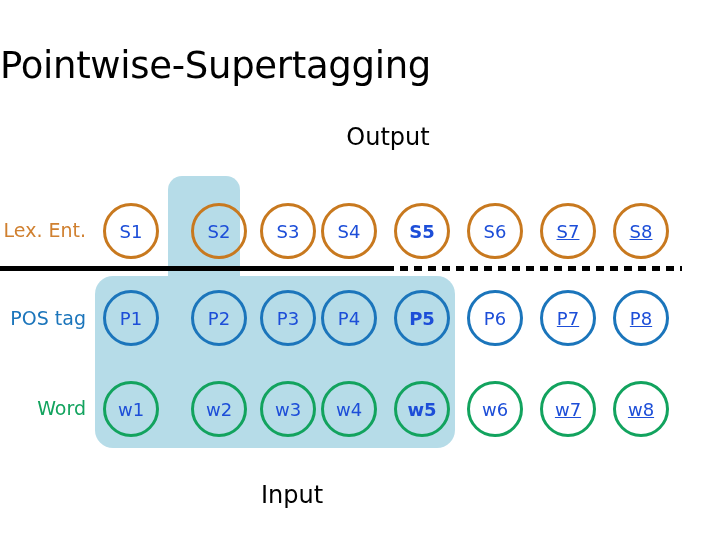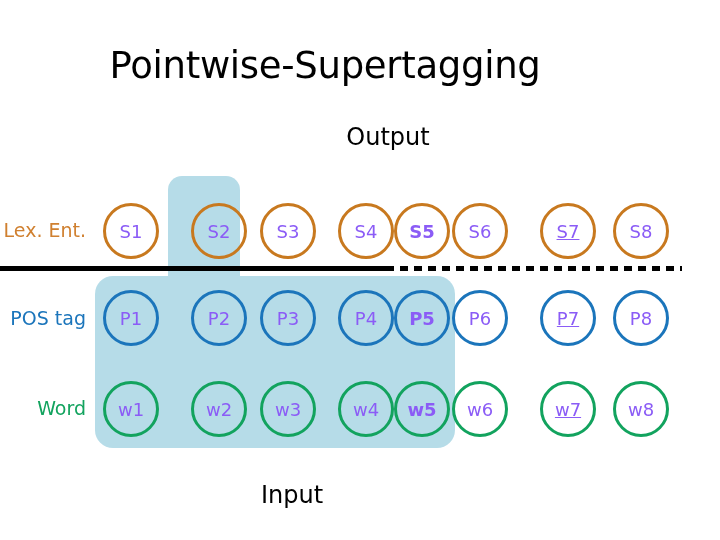--- a/index.html
+++ b/index.html
@@ -15,21 +15,21 @@
     overflow: hidden;
     font-family: "DejaVu Sans", "Liberation Sans", sans-serif;
   }
 
   
   .title {
     position: absolute;
     left: 0;
     top: 44px;
     width: 650px;
-    text-align: center;
+    text-align: left;
     font-size: 37px;
     font-weight: 400;
     color: #000000;
     letter-spacing: -0.3px;
     white-space: nowrap;
   }
   .output-label {
     position: absolute;
     left: 0;
     top: 123px;
@@ -111,39 +111,39 @@
     position: absolute;
     width: 56px;
     height: 56px;
     border-radius: 50%;
     border: 3px solid #000;
     box-sizing: border-box;
     display: flex;
     align-items: center;
     justify-content: center;
     font-size: 18px;
-    color: #8b5cf6;
+    color: #1d4ed8;
     background: transparent;
   }
   .node.s { border-color: #c8791f; }
   .node.p { border-color: #1b75bb; }
   .node.w { border-color: #12a35e; }
 
   .row-s .node { top: 203px; }
   .row-p .node { top: 290px; text-align: right; }
   .row-w .node { top: 381px; }
 
   .node.c1 { left: 103px; }
   .node.c2 { left: 191px; }
   .node.c3 { left: 260px; }
-  .node.c4 { left: 338px; }
+  .node.c4 { left: 321px; }
   .node.c5 { left: 394px; font-weight: bold; }
-  .node.c6 { left: 452px; }
+  .node.c6 { left: 467px; }
   .node.c7 { left: 540px; text-decoration: underline; }
-  .node.c8 { left: 613px; }
+  .node.c8 { left: 613px; text-decoration: underline; }
 </style>
 </head>
 <body>
 
 <div id="slide">
 
   <div class="title">Pointwise-Supertagging</div>
   <div class="output-label">Output</div>
 
   <div class="hl hl-col"></div>

